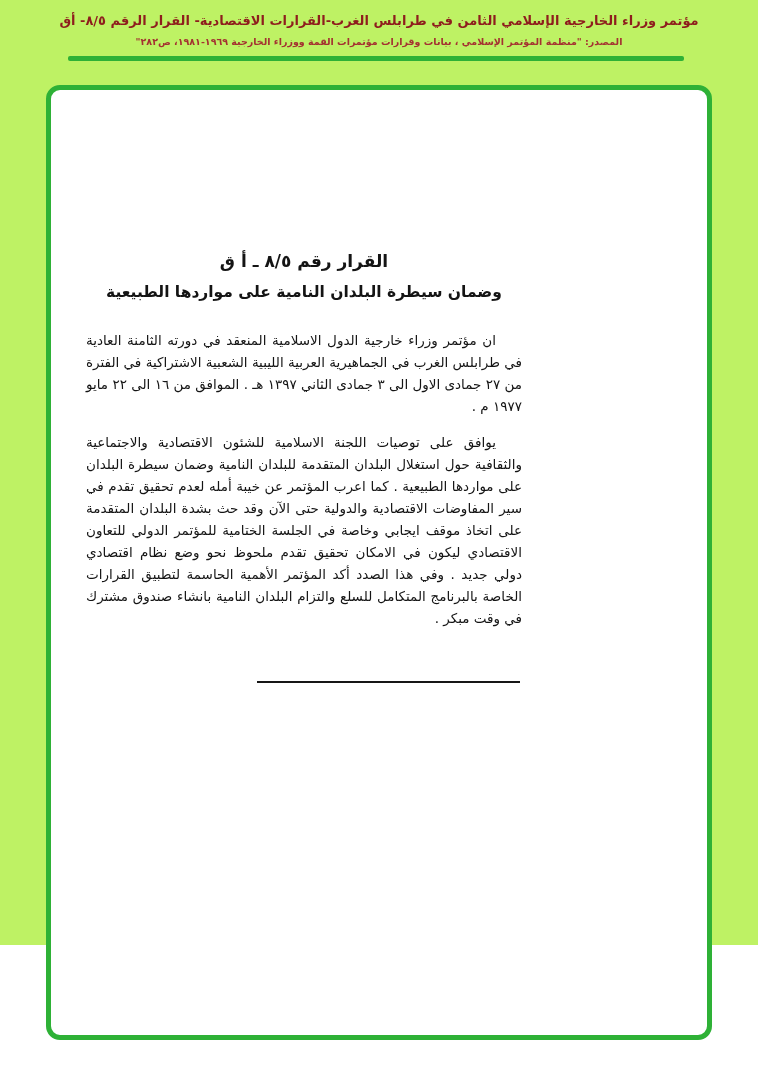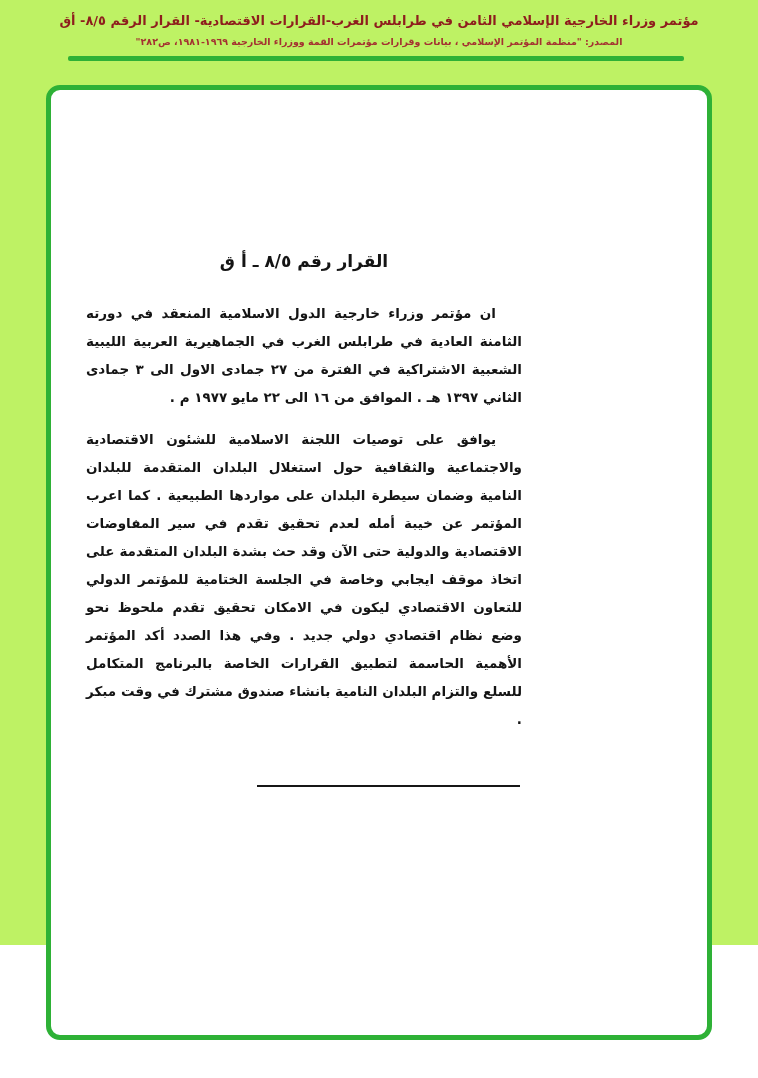--- a/index.html
+++ b/index.html
@@ -69,25 +69,24 @@
   }
   .doc-subtitle {
     text-align: center;
     font-size: 15.5px;
     font-weight: bold;
   }
   .doc-subtitle.first { margin-top: 17px; }
   .doc-subtitle.second { margin-top: 12px; }
   .doc-paragraph {
     font-size: 13.5px;
-    line-height: 28px;
+    line-height: 22px;
     text-align: justify;
     text-indent: 26px;
     direction: rtl;
-    font-weight: bold;
   }
   .doc-paragraph.p1 { margin-top: 28px; }
   .doc-paragraph.p2 { margin-top: 14px; }
   .end-rule {
     width: 263px;
     height: 2px;
     background: #161616;
     margin-top: 52px;
     margin-left: auto;   
     margin-right: 2px;
@@ -104,20 +103,21 @@
   </div>
 
   <div class="green-rule"></div>
 
   <div class="green-box">
     <div class="content">
 
       <div class="doc-title">القرار رقم ٨/٥ ـ أ ق</div>
 
 
+      <div class="doc-subtitle second">وضمان سيطرة البلدان النامية على مواردها الطبيعية</div>
 
       <p class="doc-paragraph p1">ان مؤتمر وزراء خارجية الدول الاسلامية المنعقد في دورته الثامنة العادية في طرابلس الغرب في الجماهيرية العربية الليبية الشعبية الاشتراكية في الفترة من ٢٧ جمادى الاول الى ٣ جمادى الثاني ١٣٩٧ هـ . الموافق من ١٦ الى ٢٢ مايو ١٩٧٧ م .</p>
 
       <p class="doc-paragraph p2">يوافق على توصيات اللجنة الاسلامية للشئون الاقتصادية والاجتماعية والثقافية حول استغلال البلدان المتقدمة للبلدان النامية وضمان سيطرة البلدان على مواردها الطبيعية . كما اعرب المؤتمر عن خيبة أمله لعدم تحقيق تقدم في سير المفاوضات الاقتصادية والدولية حتى الآن وقد حث بشدة البلدان المتقدمة على اتخاذ موقف ايجابي وخاصة في الجلسة الختامية للمؤتمر الدولي للتعاون الاقتصادي ليكون في الامكان تحقيق تقدم ملحوظ نحو وضع نظام اقتصادي دولي جديد . وفي هذا الصدد أكد المؤتمر الأهمية الحاسمة لتطبيق القرارات الخاصة بالبرنامج المتكامل للسلع والتزام البلدان النامية بانشاء صندوق مشترك في وقت مبكر .</p>
 
       <div class="end-rule"></div>
 
     </div>
   </div>
 

